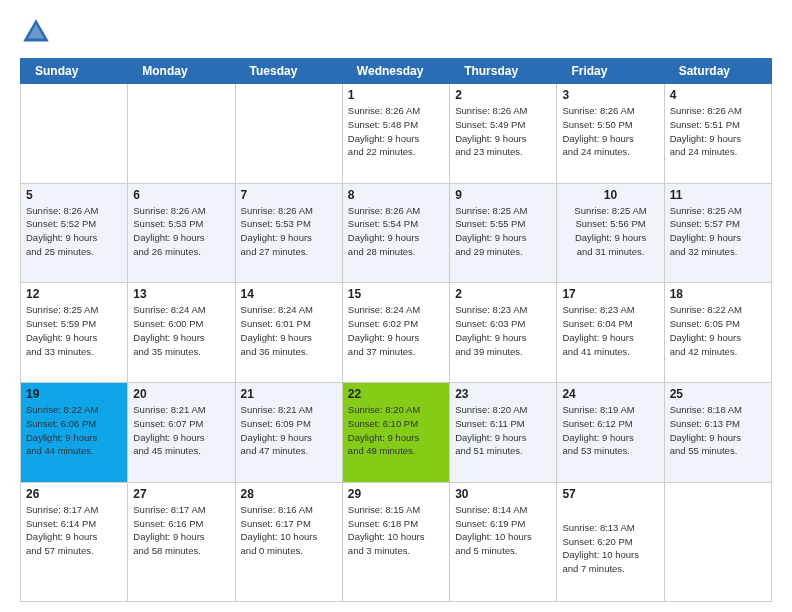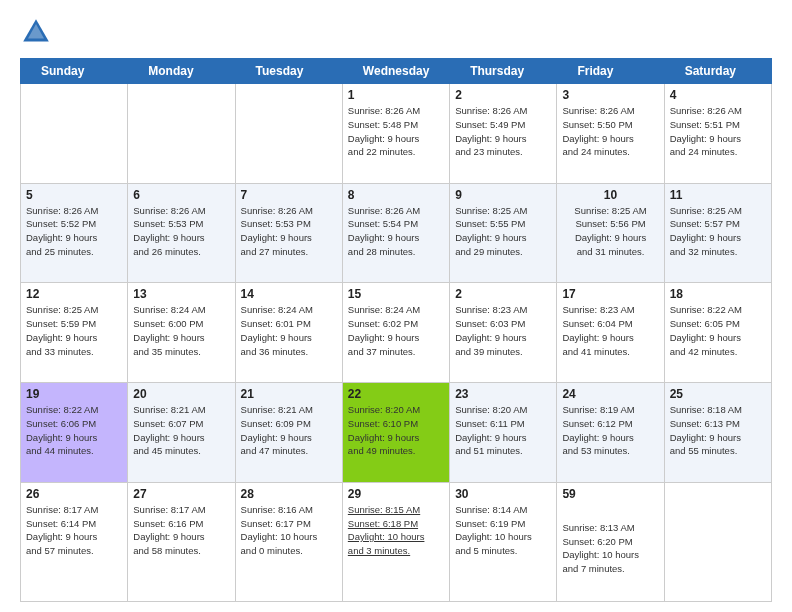--- a/index.html
+++ b/index.html
@@ -66,21 +66,21 @@
       border: 1px solid #ccc;
       border-collapse: collapse;
       width: 100%;
       table-layout: fixed;
     }
     .calendar th {
       background: #2a6db5;
       color: #fff;
       text-align: left;
       font-size: 12px;
-      padding: 5px 20px;
+      padding: 5px 14px;
       border: 1px solid #2a6db5;
       font-weight: bold;
     }
     .calendar td {
       vertical-align: top;
       border: 1px solid #ccc;
       padding: 4px 5px;
       font-size: 10px;
       color: #333;
       height: 82px;
@@ -271,21 +271,21 @@
           </td>
           <td>
             <span class="day-num">18</span>
             <div class="day-info" style="white-space: pre-line;">Sunrise: 8:22 AM
 Sunset: 6:05 PM
 Daylight: 9 hours
 and 42 minutes.</div>
           </td>
         </tr>
         <tr>
-          <td style="background: #c4b5fd;">
+          <td style="background: #0ea5e9;">
             <span class="day-num">19</span>
             <div class="day-info" style="white-space: pre-line;">Sunrise: 8:22 AM
 Sunset: 6:06 PM
 Daylight: 9 hours
 and 44 minutes.</div>
           </td>
           <td style="background: rgb(240, 244, 250);">
             <span class="day-num">20</span>
             <div class="day-info" style="white-space: pre-line;">Sunrise: 8:21 AM
 Sunset: 6:07 PM
@@ -345,34 +345,34 @@
           </td>
           <td>
             <span class="day-num">28</span>
             <div class="day-info" style="white-space: pre-line;">Sunrise: 8:16 AM
 Sunset: 6:17 PM
 Daylight: 10 hours
 and 0 minutes.</div>
           </td>
           <td>
             <span class="day-num">29</span>
-            <div class="day-info" style="white-space: pre-line; text-decoration: underline;">Sunrise: 8:15 AM
+            <div class="day-info" style="white-space: pre-line;">Sunrise: 8:15 AM
 Sunset: 6:18 PM
 Daylight: 10 hours
 and 3 minutes.</div>
           </td>
           <td>
             <span class="day-num">30</span>
             <div class="day-info" style="white-space: pre-line;">Sunrise: 8:14 AM
 Sunset: 6:19 PM
 Daylight: 10 hours
 and 5 minutes.</div>
           </td>
           <td>
-            <span class="day-num">59</span>
+            <span class="day-num">57</span>
             <div class="day-info" style="white-space: pre-line; margin-top: 20px;">Sunrise: 8:13 AM
 Sunset: 6:20 PM
 Daylight: 10 hours
 and 7 minutes.</div>
           </td>
           <td class="empty"></td>
         </tr>
       </tbody>
   </table>
 </div>

